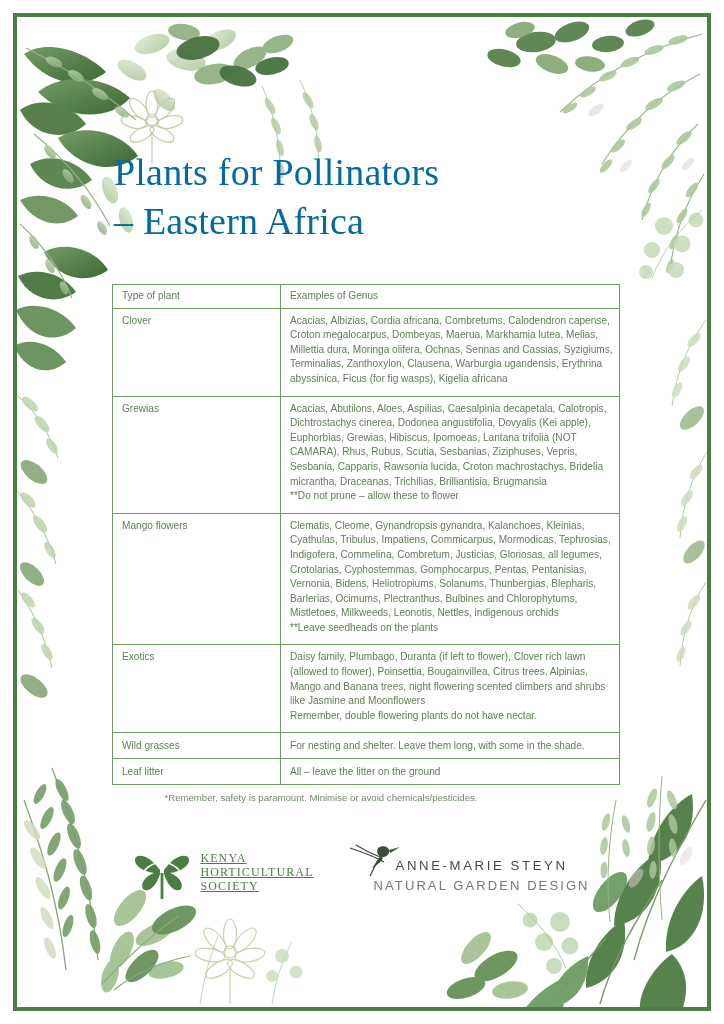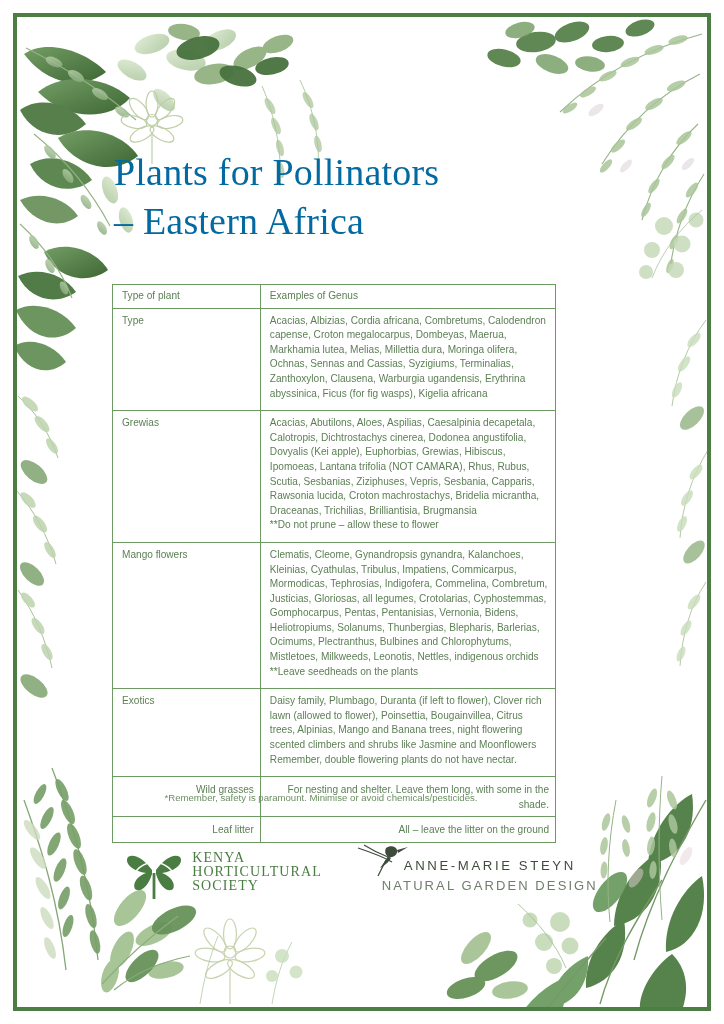--- a/index.html
+++ b/index.html
@@ -69,21 +69,21 @@
     color: #0369a1;
     letter-spacing: 0.2px;
     white-space: pre-line;
   }
 
   
   #plant-table {
     position: absolute;
     left: 112px;
     top: 284px;
-    width: 444px;
+    width: 508px;
     border-collapse: collapse;
     border: 1.4px solid #6d9a63;
     background: rgba(255,255,255,0.86);
   }
   #plant-table td {
     border: 1.4px solid #6d9a63;
     vertical-align: top;
     padding: 5px 6px 9px 7px;
     font-family: "Liberation Sans", sans-serif;
     font-size: 10.1px;
@@ -100,21 +100,20 @@
     padding-left: 9px;
     margin-left: 21px;
   }
   #plant-table tr.header-row td {
     padding-bottom: 4px;
     padding-top: 4px;
   }
   #plant-table tr.short-row td {
     padding-bottom: 4px;
     padding-top: 6px;
-    text-align: right;
   }
 
   
   #footnote {
     position: absolute;
     left: 0;
     top: 792px;
     width: 642px;
     text-align: center;
     font-size: 9.6px;
@@ -133,25 +132,26 @@
     align-items: center;
     gap: 44px;
   }
   .logo {
     display: flex;
     align-items: center;
   }
   #khs-logo { gap: 10px; }
   #khs-text {
     font-family: "Liberation Serif", serif;
-    font-size: 14px;
+    font-size: 12px;
     line-height: 14px;
     letter-spacing: 1.1px;
     color: #4a7d42;
     white-space: pre-line;
+    text-decoration: underline;
   }
   #ams-logo {
     flex-direction: column;
     align-items: center;
     position: relative;
     padding-top: 6px;
   }
   #ams-name {
     font-family: "Liberation Sans", sans-serif;
     font-size: 13.2px;
@@ -545,21 +545,21 @@
 – Eastern Africa</h1>
     </div>
 
     <table id="plant-table">
       <tbody id="plant-table-body">
         <tr class="header-row">
           <td class="col-type">Type of plant</td>
           <td class="col-ex">Examples of Genus</td>
         </tr>
       <tr>
-            <td class="col-type">Type</td>
+            <td class="col-type">Clover</td>
             <td class="col-ex">Acacias, Albizias, Cordia africana, Combretums, Calodendron capense, Croton megalocarpus, Dombeyas, Maerua, Markhamia lutea, Melias, Millettia dura, Moringa olifera, Ochnas, Sennas and Cassias, Syzigiums, Terminalias, Zanthoxylon, Clausena, Warburgia ugandensis, Erythrina abyssinica, Ficus (for fig wasps), Kigelia africana</td>
           </tr>
           <tr>
             <td class="col-type">Grewias</td>
             <td class="col-ex">Acacias, Abutilons, Aloes, Aspilias, Caesalpinia decapetala, Calotropis, Dichtrostachys cinerea, Dodonea angustifolia, Dovyalis (Kei apple), Euphorbias, Grewias, Hibiscus, Ipomoeas, Lantana trifolia (NOT CAMARA), Rhus, Rubus, Scutia, Sesbanias, Ziziphuses, Vepris, Sesbania, Capparis, Rawsonia lucida, Croton machrostachys, Bridelia micrantha, Draceanas, Trichilias, Brilliantisia, Brugmansia
 **Do not prune – allow these to flower</td>
           </tr>
           <tr>
             <td class="col-type">Mango flowers</td>
             <td class="col-ex">Clematis, Cleome, Gynandropsis gynandra, Kalanchoes, Kleinias, Cyathulas, Tribulus, Impatiens, Commicarpus, Mormodicas, Tephrosias, Indigofera, Commelina, Combretum, Justicias, Gloriosas, all legumes, Crotolarias, Cyphostemmas, Gomphocarpus, Pentas, Pentanisias, Vernonia, Bidens, Heliotropiums, Solanums, Thunbergias, Blepharis, Barlerias, Ocimums, Plectranthus, Bulbines and Chlorophytums, Mistletoes, Milkweeds, Leonotis, Nettles, indigenous orchids

